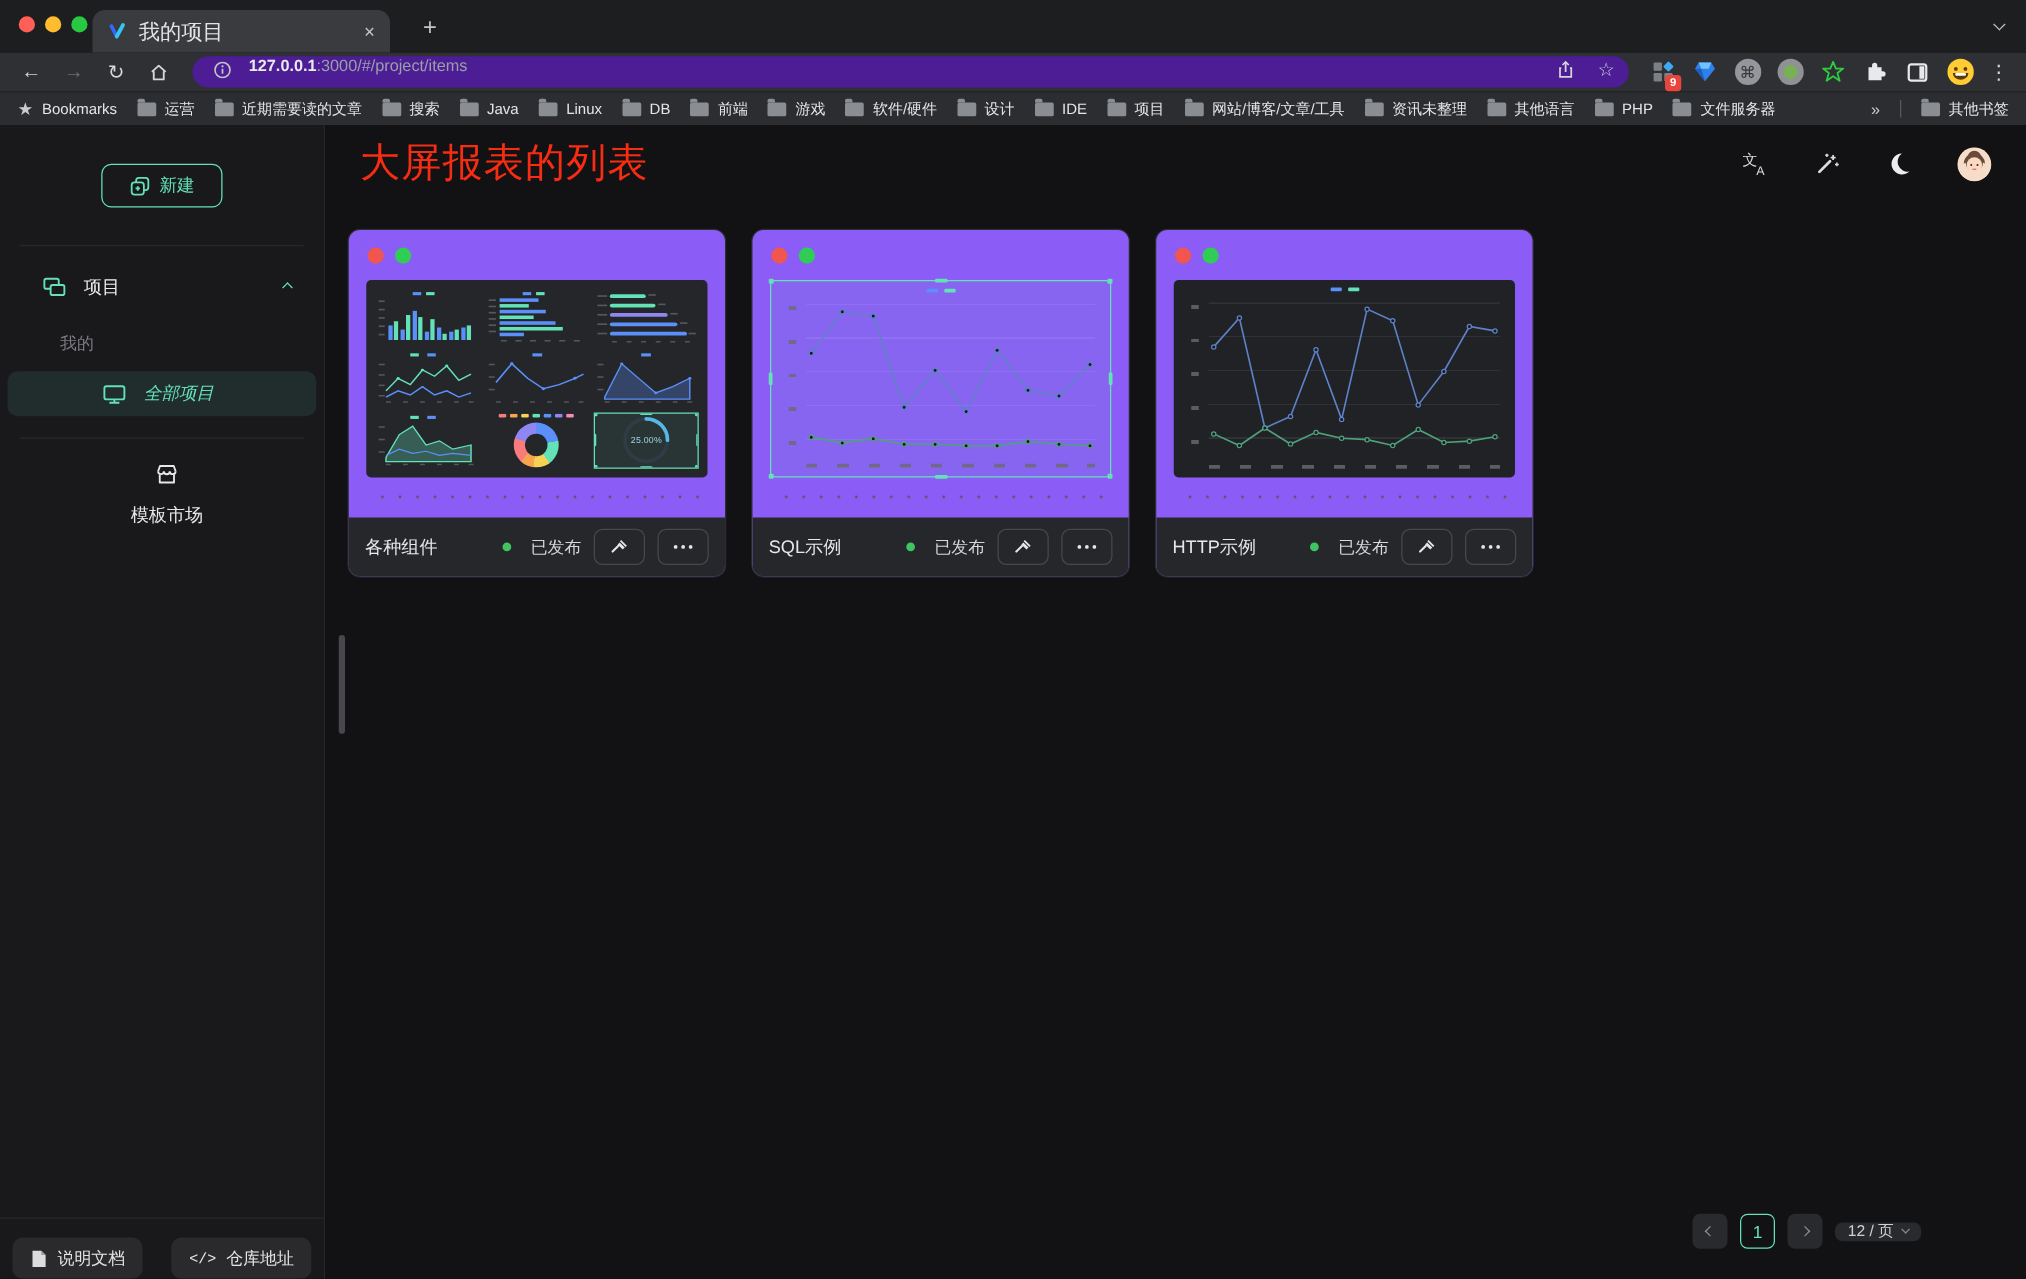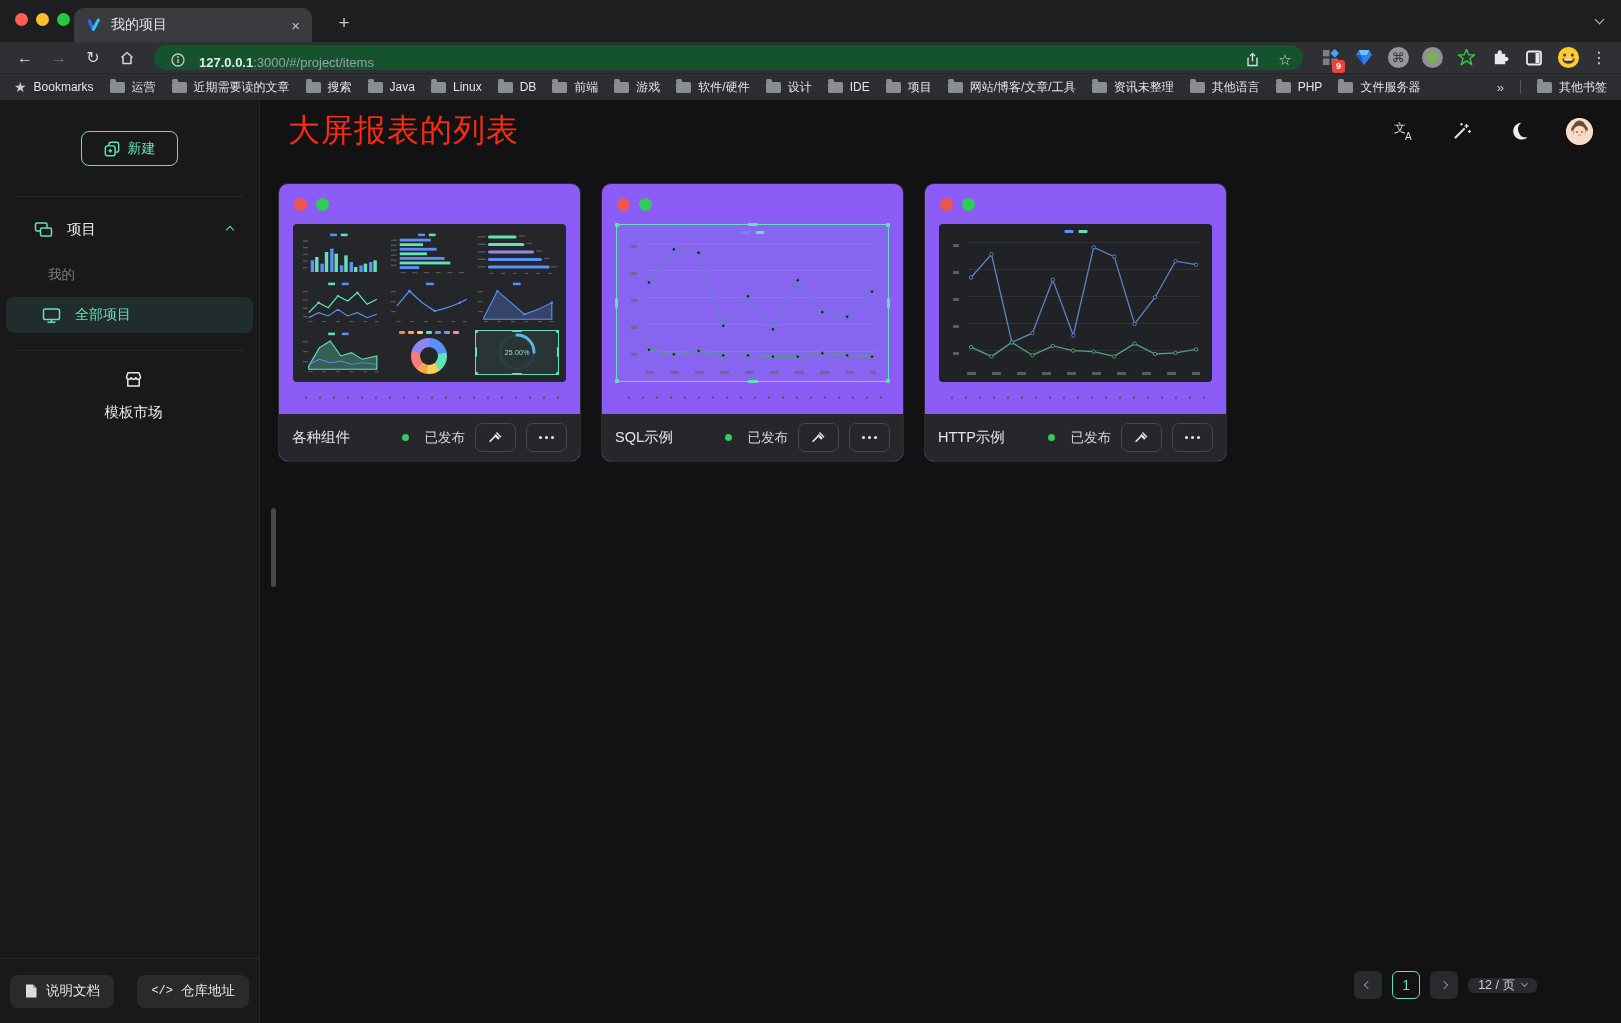--- a/index.html
+++ b/index.html
@@ -7,32 +7,32 @@
     font-family:"Liberation Sans","DejaVu Sans",sans-serif; }
   .window { position:relative; width:1621px; height:1023px; display:flex; flex-direction:column; }
 
   
   .tabstrip { position:relative; height:42px; background:#1d1e20; flex:none; }
   .traffic { position:absolute; left:15px; top:13px; display:flex; gap:8px; }
   .light { width:13px; height:13px; border-radius:50%; }
   .light.red{background:#ff5f57}.light.yellow{background:#febc2e}.light.green{background:#28c840}
   .tab { position:absolute; left:74px; top:8px; width:238px; height:34px; background:#3a3b3f;
     border-radius:10px 10px 0 0; display:flex; align-items:center; padding:0 12px; gap:9px; }
-  .tab-title { color:#e2e3e6; font-size:14px; flex:1; white-space:nowrap; overflow:hidden; }
+  .tab-title { color:#e2e3e6; font-size:17px; flex:1; white-space:nowrap; overflow:hidden; }
   .tab-close { color:#c3c5c9; font-size:15px; cursor:default; }
   .newtab { position:absolute; left:330px; top:9px; color:#c3c5c9; font-size:19px; width:28px; height:28px;
     display:flex; align-items:center; justify-content:center; }
   .tabsearch { position:absolute; right:18px; top:16px; }
 
   .toolbar { height:31px; background:#2f3034; display:flex; align-items:center; padding:0 12px; gap:8px; flex:none; }
   .nav-ic { width:26px; height:24px; display:flex; align-items:center; justify-content:center;
     color:#d4d6d9; font-size:16px; }
   .nav-ic.disabled { color:#6d6f74; }
-  .urlbar { flex:1; height:25px; margin:0 6px; background:#14532d; border-radius:13px;
-    display:flex; align-items:flex-end; padding:0 6px 0 12px; gap:9px; min-width:0; }
+  .urlbar { flex:1; height:25px; margin:0 6px; background:#4c1d95; border-radius:13px;
+    display:flex; align-items:flex-start; padding:0 6px 0 12px; gap:9px; min-width:0; }
   .url-text { font-size:13px; color:#9aa0a6; white-space:nowrap; overflow:hidden; flex:1; }
   .url-text b { color:#e8eaed; font-weight:bold; }
   .pill-ic { width:24px; height:21px; display:flex; align-items:center; justify-content:center; color:#d4d6d9; }
   .ext { width:26px; height:24px; display:flex; align-items:center; justify-content:center; position:relative; }
   .badge { position:absolute; right:-2px; bottom:-3px; min-width:13px; height:13px; background:#e8453c;
     border-radius:3px; color:#fff; font-size:9px; font-weight:bold; display:flex; align-items:center;
     justify-content:center; padding:0 2px; }
   .circle-ic { width:21px; height:21px; border-radius:50%; background:#94969b; display:flex;
     align-items:center; justify-content:center; color:#35363a; font-size:13px; }
   .green-dot-outer { width:21px; height:21px; border-radius:50%; background:#8f9195; display:flex;
@@ -61,27 +61,27 @@
   .sidebar { width:260px; flex:none; background:#19191c; border-right:1px solid #26262a; position:relative; }
   .new-btn { margin:31px auto 0; width:97px; height:35px; border:1px solid #63e2b7; border-radius:8px;
     color:#63e2b7; font-size:14px; display:flex; align-items:center; justify-content:center; gap:8px; }
   .sb-div { height:1px; background:#28282b; margin:0 16px; }
   .sb-div.d1 { margin-top:30px; }
   .group-row { display:flex; align-items:center; gap:14px; margin:23px 26px 0 34px; color:#ececee; font-size:14.5px; }
   .group-row .grp-ic { color:#63e2b7; display:flex; }
   .group-chev { margin-left:auto; border-color:#63e2b7; width:6px; height:6px; }
   .sub-label { margin:27px 0 0 48px; color:#7b7c80; font-size:13.5px; }
   .sb-item { margin:13px 6px 0; height:36px; border-radius:8px; display:flex; align-items:center;
-    padding-left:36px; gap:14px; font-size:14px; color:#d6d7d9; }
+    padding-left:76px; gap:14px; font-size:14px; color:#d6d7d9;font-style:italic; }
   .sb-item.selected { background:rgba(99,226,183,.10); color:#63e2b7; }
   .sb-item .it-ic { display:flex; }
   .sb-div.d2 { margin-top:17px; }
   .market-row { display:flex; align-items:center; gap:14px; margin:19px 26px 0 34px; color:#e6e7e9; font-size:14.5px;flex-direction:column; }
-  .sidebar-footer { position:absolute; left:0; right:0; bottom:0; height:65px; border-top:1px solid #27272a;
-    display:flex; align-items:center; justify-content:space-between; padding:0 10px; }
+  .sidebar-footer { position:absolute; left:0; right:0; bottom:0; height:49px; border-top:1px solid #27272a;
+    display:flex; align-items:flex-end; justify-content:space-between; padding:0 10px; }
   .sb-btn { height:33px; background:#2a2a2d; border-radius:8px; display:flex; align-items:center;
     gap:8px; padding:0 14px; color:#e3e4e6; font-size:13.5px; }
   .code-glyph { font-family:"Liberation Mono","DejaVu Sans Mono",monospace; font-size:12px; color:#e3e4e6; }
 
   .main { flex:1; position:relative; padding:0 0 0 18px; min-width:0; }
   .page-header { height:62px; display:flex; align-items:center; padding:0 28px 0 10px; }
   .page-title { color:#f72c12; font-size:32px; letter-spacing:1px; }
   .header-icons { margin-left:auto; display:flex; align-items:center; gap:37px; color:#dcdddf; }
   .avatar { width:27px; height:27px; border-radius:50%; overflow:hidden; background:#f2c3ae; display:flex; }
 

